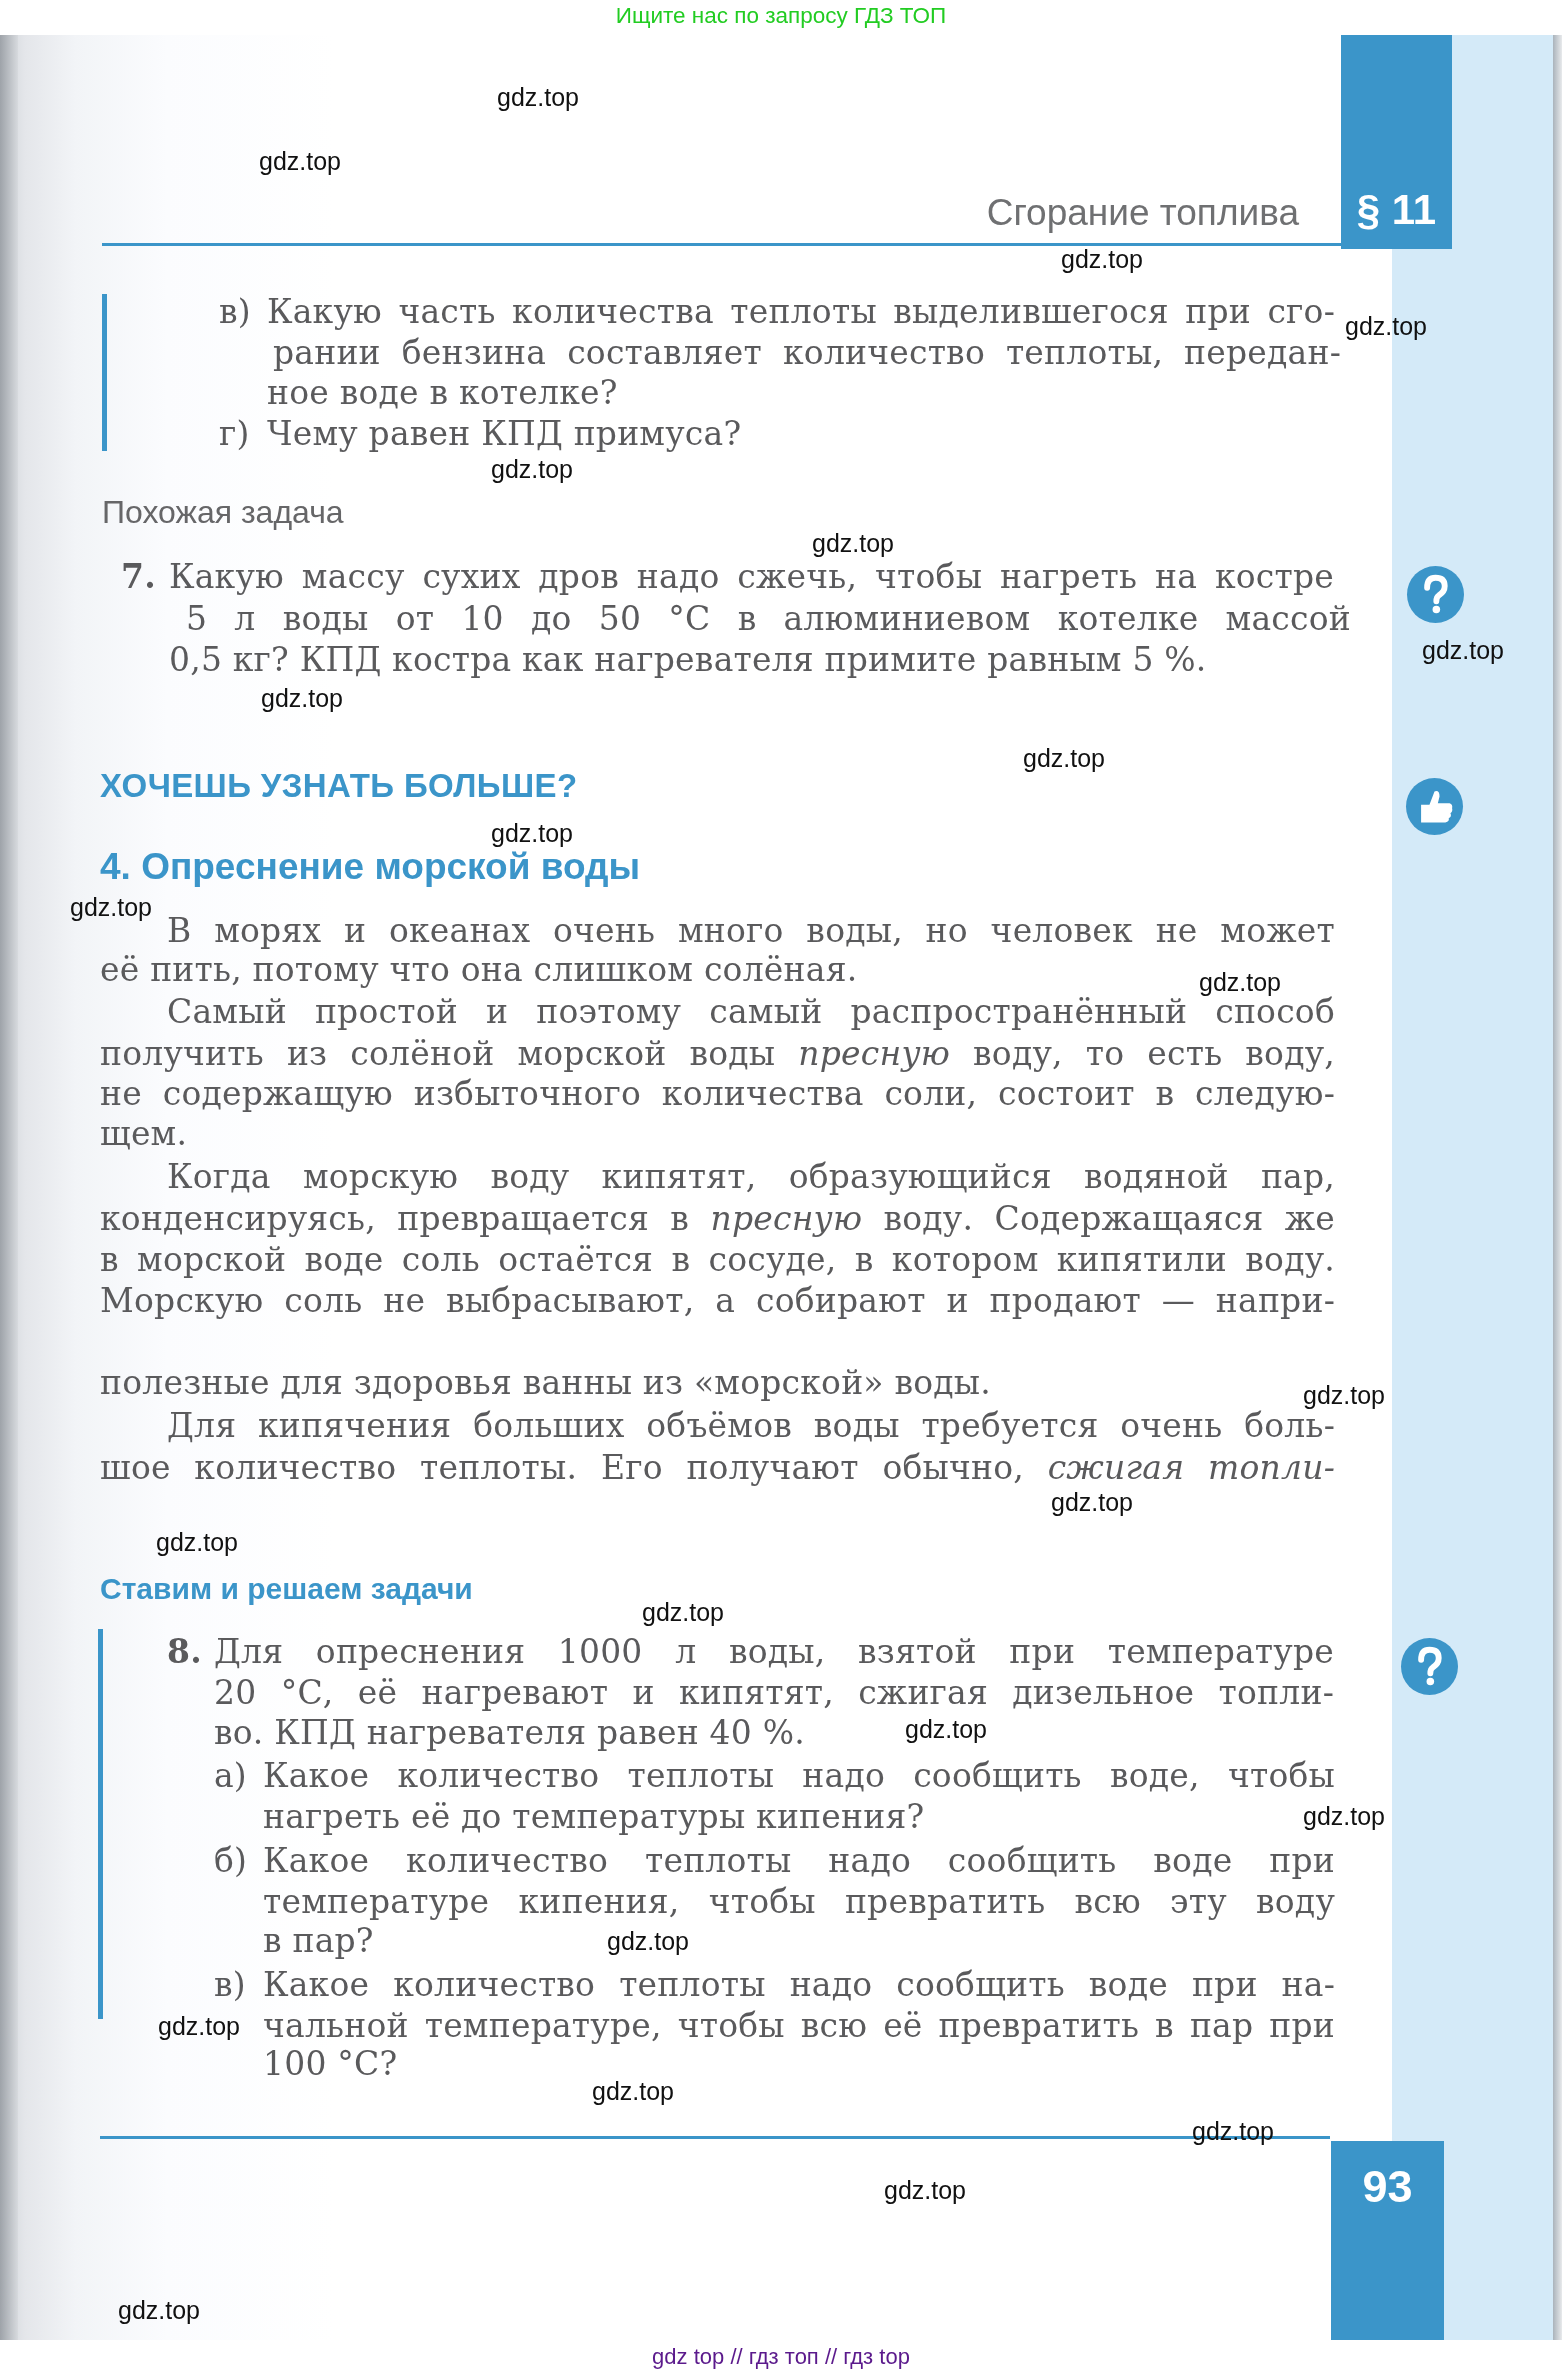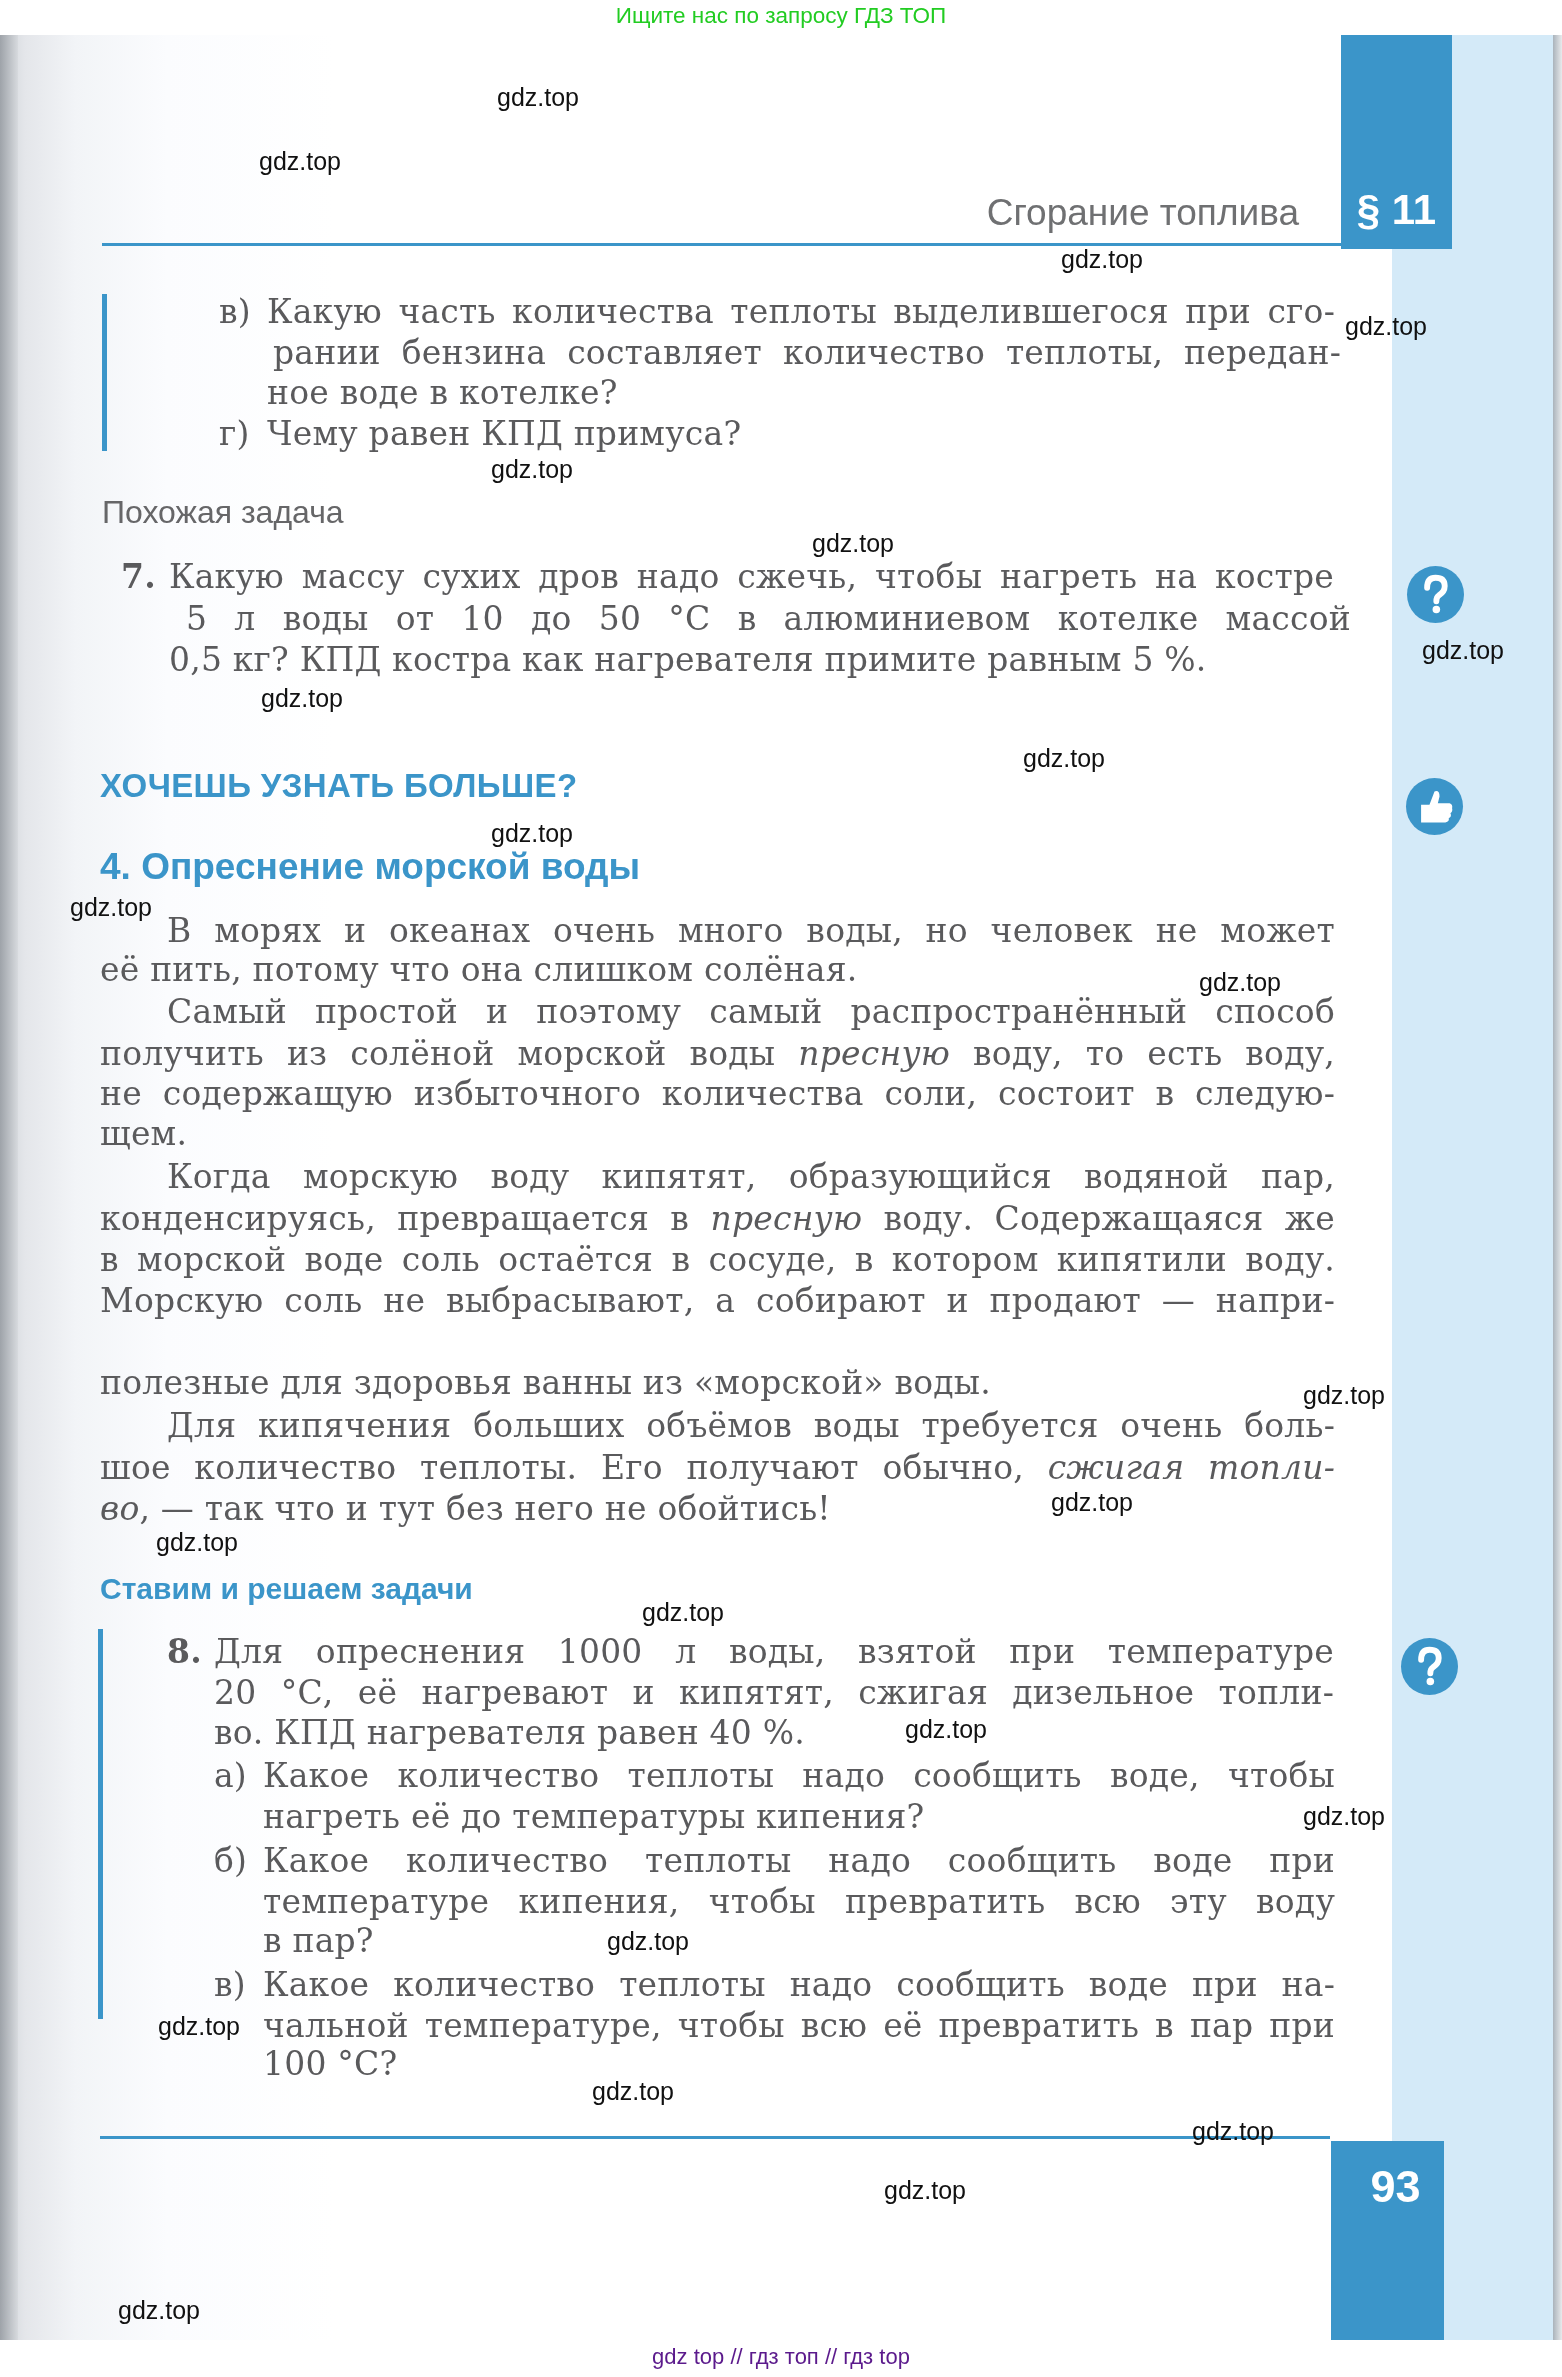--- a/index.html
+++ b/index.html
@@ -17,21 +17,21 @@
                background:linear-gradient(to right,#aab3bb,#e8eaec); }
   .section-box { position:absolute; left:1341px; top:0px; width:111px; height:214px; background:#3b95c9; }
   .section-num { position:absolute; left:0; bottom:15px; width:111px; text-align:center;
                  font-family:"Liberation Sans", sans-serif; font-weight:bold; font-size:42px; color:#ffffff;margin-top:7px; }
   .header-title { position:absolute; right:263px; top:157px; font-family:"Liberation Sans", sans-serif;
                   font-size:37px; color:#6f7072; }
   .header-rule { position:absolute; left:102px; top:208px; width:1239px; height:3.3px; background:#3b95c9; }
   .footer-rule { position:absolute; left:100px; top:2101px; width:1230px; height:3.3px; background:#3b95c9; }
   .page-box { position:absolute; left:1331px; top:2106px; width:113px; height:199px; background:#3b95c9; }
   .page-num { position:absolute; left:0; top:20px; width:113px; text-align:center;
-              font-family:"Liberation Sans", sans-serif; font-weight:bold; font-size:45px; color:#ffffff;padding-left:8px; }
+              font-family:"Liberation Sans", sans-serif; font-weight:bold; font-size:45px; color:#ffffff; }
   .side-white-strip { position:absolute; left:1341px; top:214px; width:51px; height:1893px; background:#ffffff; }
   .vbar { position:absolute; width:5px; background:#3b95c9; }
   .line { position:absolute; font-size:33px; color:#5a5a5c; white-space:nowrap; letter-spacing:0.2px; }
   .just { text-align:justify; text-align-last:justify; }
   .label { position:absolute; font-family:"Liberation Sans", sans-serif; font-size:32px; color:#666668; }
   .blue-head { position:absolute; font-family:"Liberation Sans", sans-serif; font-weight:bold; color:#3b95c9; }
   .num { font-weight:bold; }
   em { font-style:italic; }
   .icon { position:absolute; width:57px; height:57px; border-radius:50%; background:#3b95c9; }
   .icon svg { position:absolute; left:0; top:0; }
@@ -97,21 +97,20 @@
   <div class="line" style="left:100px; top:1079px;">щем.</div>
 
   <div class="line just" style="left:167px; top:1122px; width:1168px;">Когда морскую воду кипятят, образующийся водяной пар,</div>
   <div class="line just" style="left:100px; top:1164px; width:1235px;"><span>конденсируясь, превращается в </span><em>пресную</em><span> воду. Содержащаяся же</span></div>
   <div class="line just" style="left:100px; top:1205px; width:1235px;">в морской воде соль остаётся в сосуде, в котором кипятили воду.</div>
   <div class="line just" style="left:100px; top:1246px; width:1235px;">Морскую соль не выбрасывают, а собирают и продают — напри-</div>
   <div class="line" style="left:100px; top:1328px;">полезные для здоровья ванны из «морской» воды.</div>
 
   <div class="line just" style="left:167px; top:1371px; width:1168px;">Для кипячения больших объёмов воды требуется очень боль-</div>
   <div class="line just" style="left:100px; top:1413px; width:1235px;"><span>шое количество теплоты. Его получают обычно, </span><em>сжигая топли-</em></div>
-  <div class="line" style="left:100px; top:1454px;"><em>во</em><span>, — так что и тут без него не обойтись!</span></div>
 
   <div class="blue-head" style="left:100px; top:1537px; font-size:30px;">Ставим и решаем задачи</div>
 
   <div class="vbar" style="left:98px; top:1594px; height:390px;"></div>
   <div class="line num" style="left:167px; top:1597px;">8.</div>
   <div class="line just" style="left:214px; top:1597px; width:1120px;">Для опреснения 1000 л воды, взятой при температуре</div>
   <div class="line just" style="left:214px; top:1638px; width:1120px;">20 °С, её нагревают и кипятят, сжигая дизельное топли-</div>
   <div class="line" style="left:214px; top:1678px;">во. КПД нагревателя равен 40 %.</div>
 
   <div class="icon" style="left:1401px; top:1603px;">

